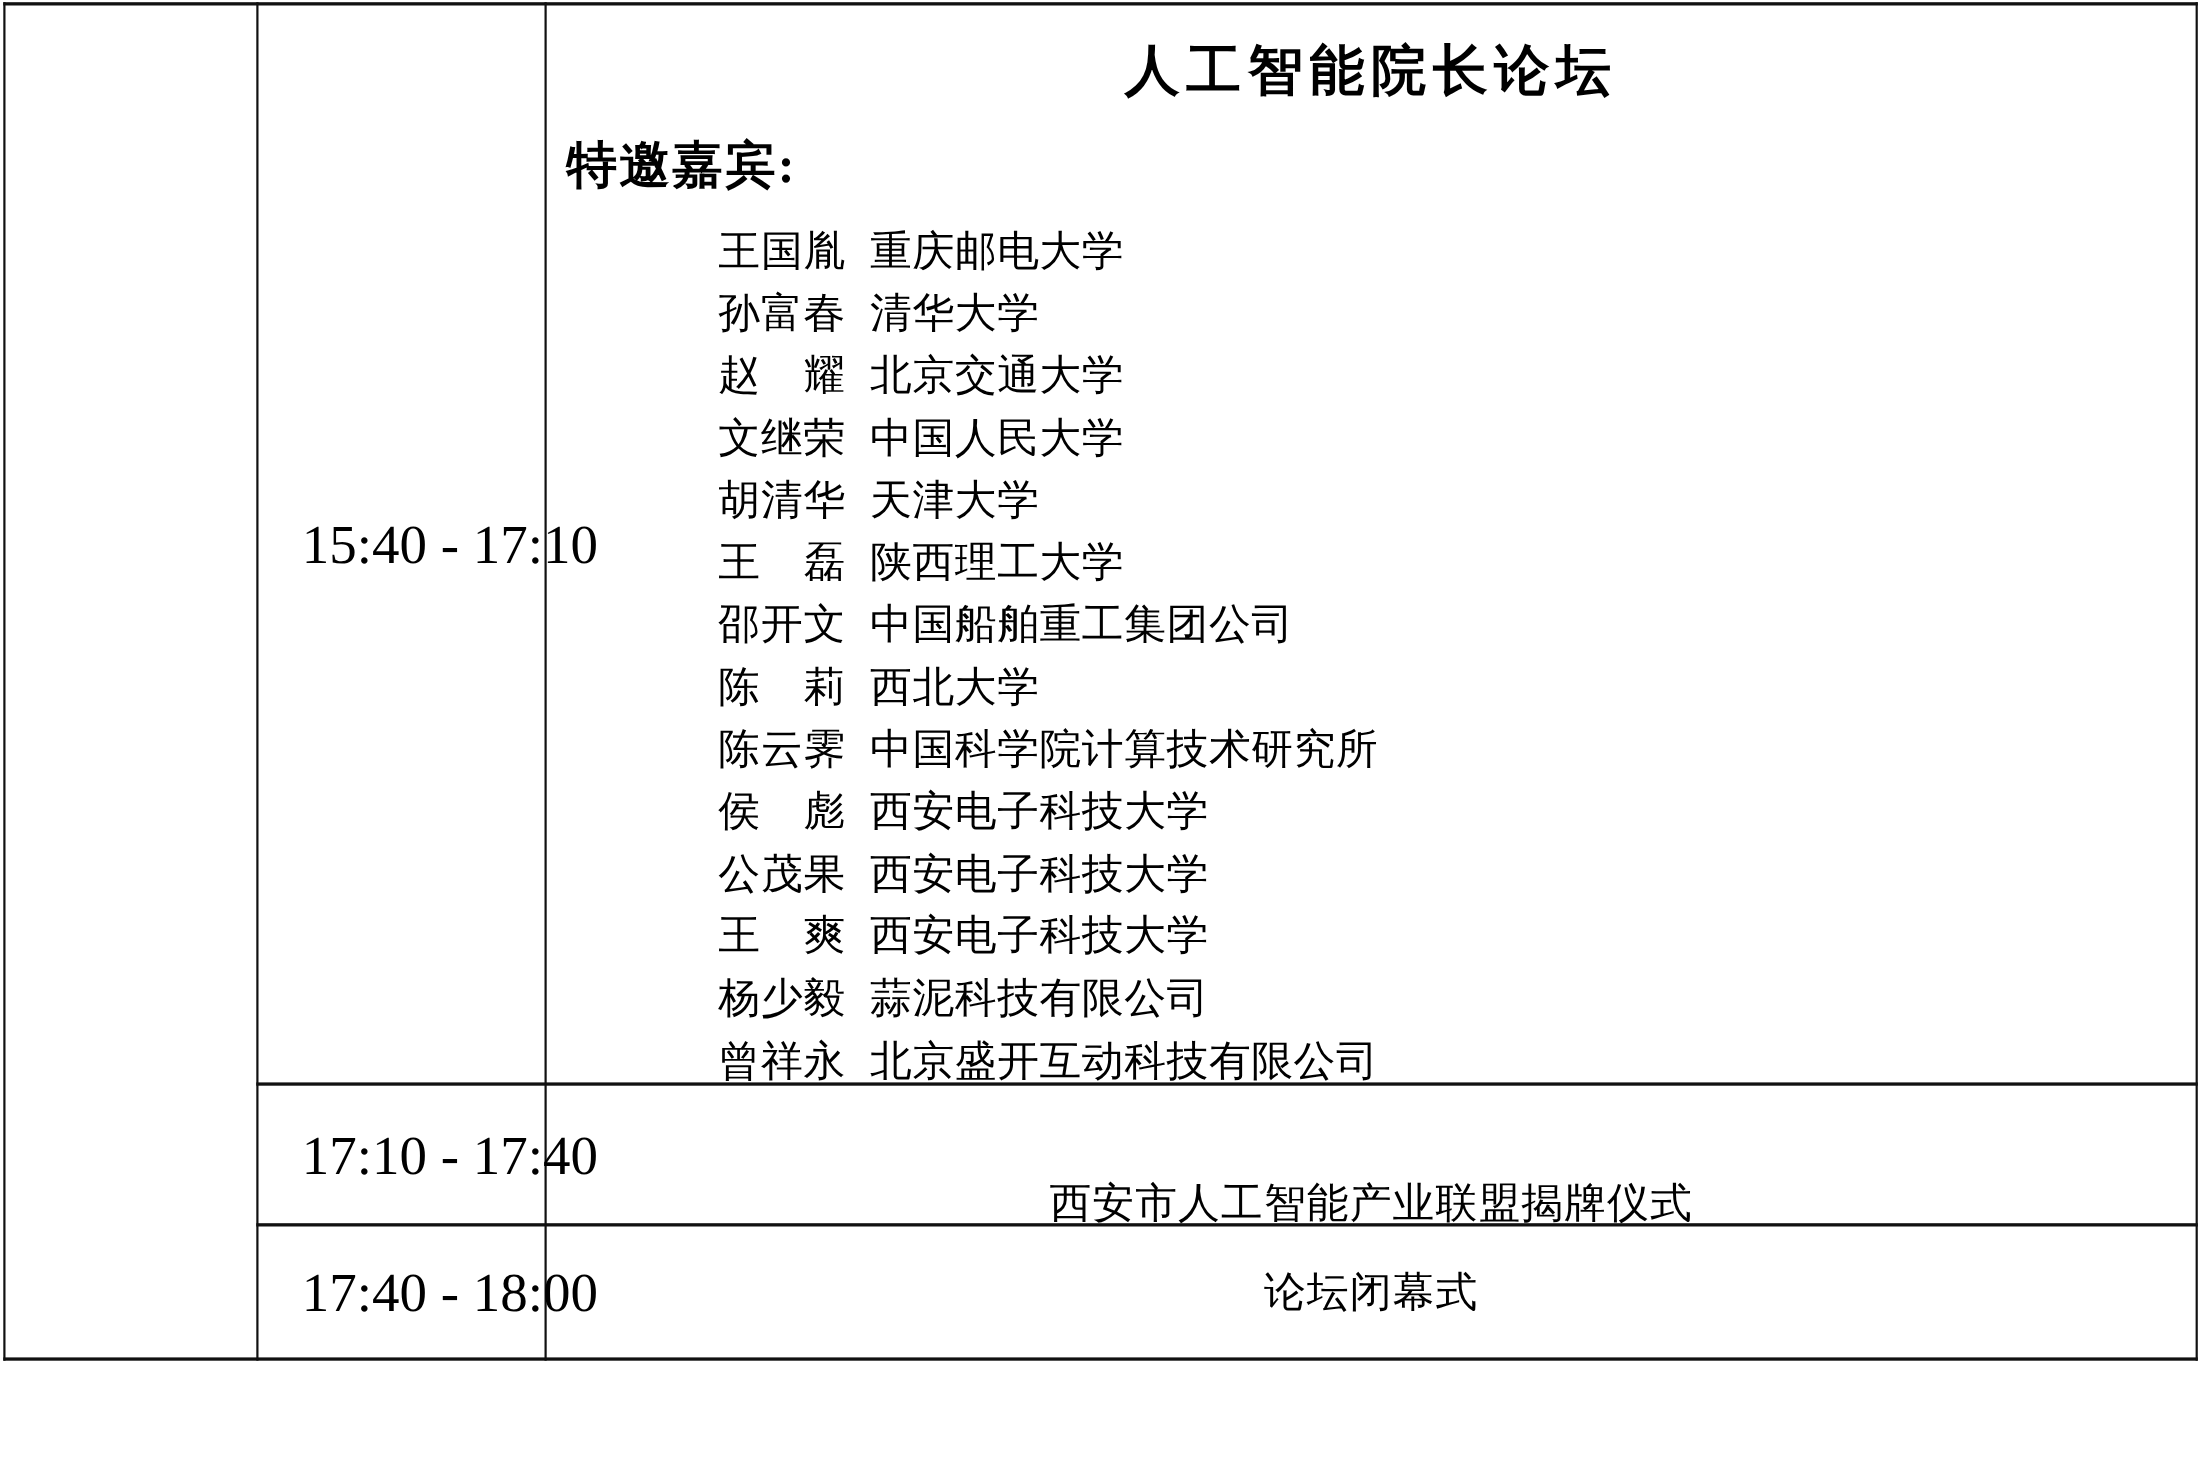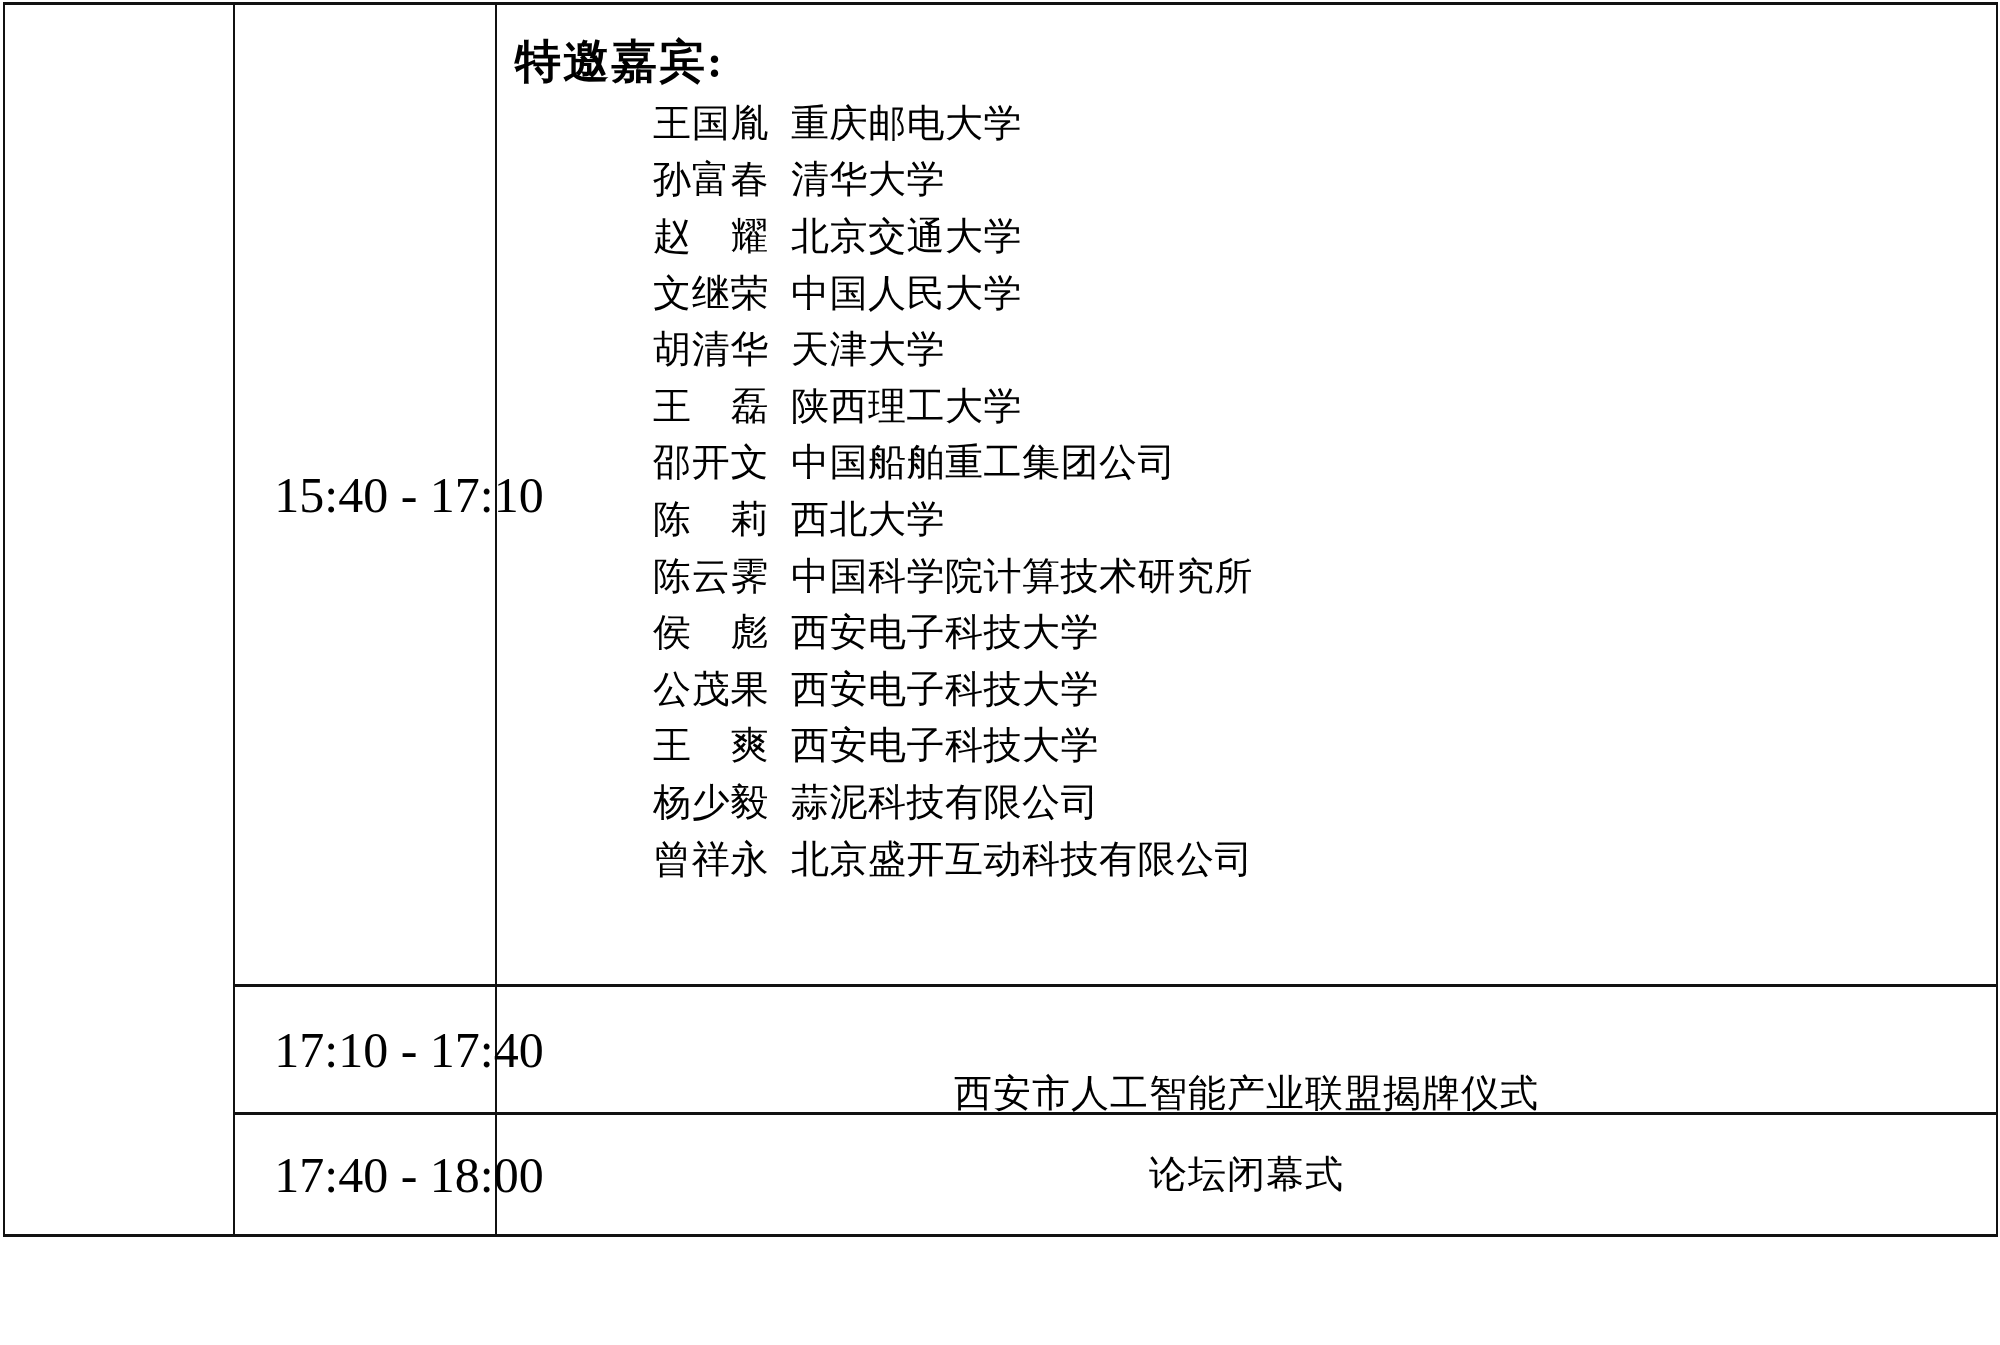--- a/index.html
+++ b/index.html
@@ -49,21 +49,21 @@
     letter-spacing:6px;
   }
   .guests-label{
     margin:30px 0 0 18px;
     font-size:46px;
     font-weight:700;
     line-height:54px;
     letter-spacing:2px;
   }
   .guest-list{
-    margin:6px 0 0 156px;
+    margin:23px 0 0 156px;
   }
   .guest-row{
     height:56.6px;
     display:flex;
     align-items:center;
     font-size:38px;
     letter-spacing:0.5px;
   }
   .guest-name{
     display:inline-block;
@@ -97,20 +97,21 @@
   <div class="line v-left"></div>
   <div class="line v-1"></div>
   <div class="line v-2"></div>
   <div class="line v-right"></div>
 
   <div class="cell time-cell time-1">15:40 - 17:10</div>
   <div class="cell time-cell time-2">17:10 - 17:40</div>
   <div class="cell time-cell time-3">17:40 - 18:00</div>
 
   <div class="session-cell">
+    <div class="session-title">人工智能院长论坛</div>
     <div class="guests-label">特邀嘉宾:</div>
     <div class="guest-list">
   <div class="guest-row">
     <span class="guest-name">王国胤</span>
     <span class="guest-affiliation">重庆邮电大学</span>
   </div>
 
   <div class="guest-row">
     <span class="guest-name">孙富春</span>
     <span class="guest-affiliation">清华大学</span>

